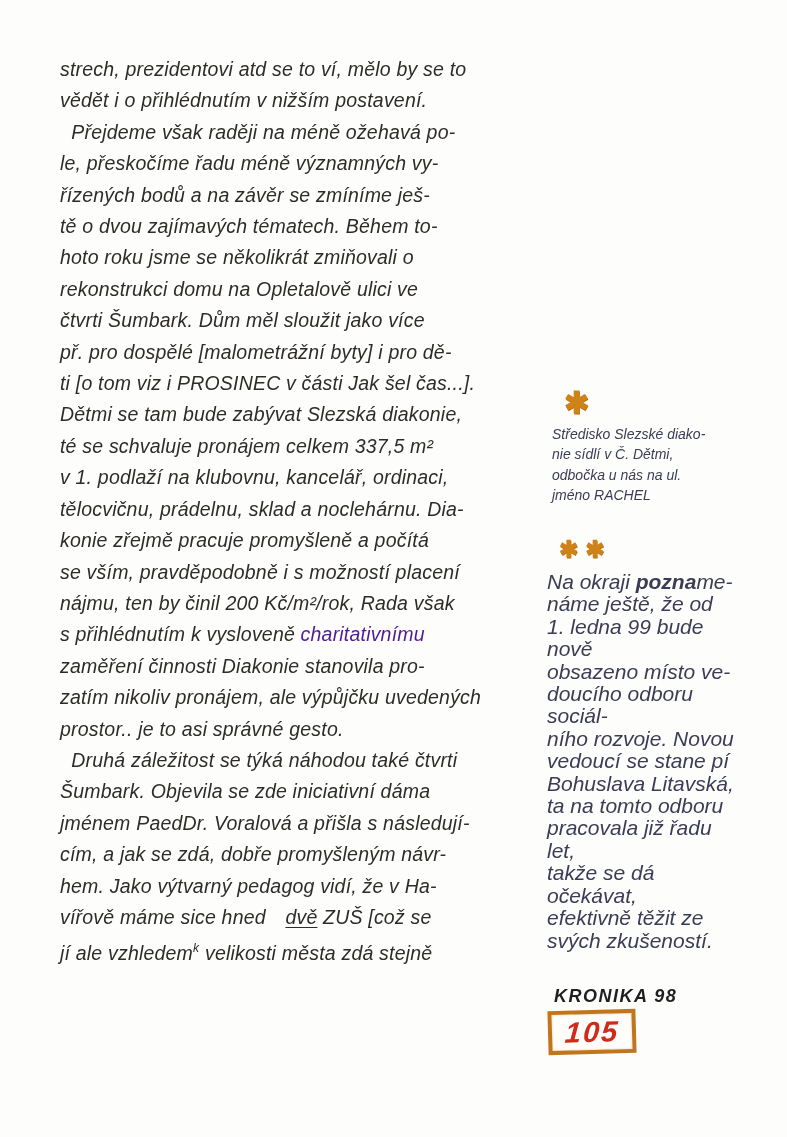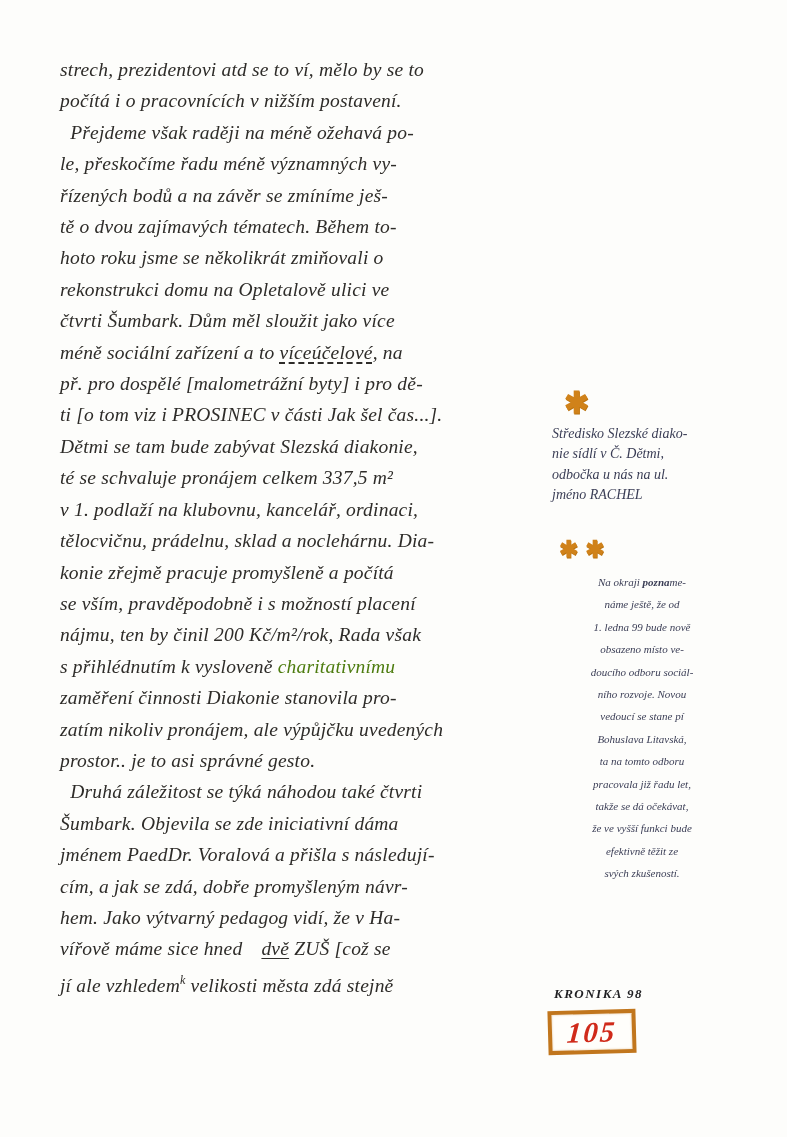--- a/index.html
+++ b/index.html
@@ -1,54 +1,54 @@
 <!DOCTYPE html>
 <html lang="cs"><head>
 <meta charset="utf-8">
 <style>
   html,body{margin:0;padding:0;background:#e8e8e8;}
   .page{
     position:relative;
     width:787px;height:1137px;
     background:#fdfdfb;
-    font-family:Liberation Serif, serif;
+    font-family:Liberation Sans, sans-serif;
     overflow:hidden;
     box-shadow:0 0 4px rgba(0,0,0,.15);
   }
   
   .main-text{
     position:absolute;left:60px;top:54px;width:492px;
     font-style:italic;
     font-size:19.5px;
     line-height:31.4px;
     color:#2e2c29;
     letter-spacing:.2px;
   }
   .tline{white-space:pre-wrap;}
-  .seg-blue{color:#4d7c0f;}
+  .seg-blue{color:#4c1d95;}
   .seg-u{text-decoration-line:underline;text-underline-offset:3px;margin-left:14px;}
   .seg-ud{text-decoration-line:underline;text-decoration-style:dashed;text-underline-offset:4px;}
   .seg-sup{vertical-align:super;font-size:.62em;}
   .seg-b{font-weight:bold;}
   
   .note{position:absolute;font-style:italic;color:#3a3d55;}
   .note-1{left:552px;top:388px;width:185px;}
   .note-2{left:547px;top:538px;width:190px;}
   .asterisk{
     color:#d0821a;font-style:normal;font-weight:bold;line-height:1;
     text-shadow:.5px .5px 0 #b9720f;
   }
   .note-1 .asterisk{font-size:30px;margin:0 0 4px 12px;height:32px;}
   .note-2 .asterisk{font-size:23px;letter-spacing:7px;margin:0 0 6px 12px;height:27px;}
   .note-lines{font-size:14px;line-height:20.3px;}
-  .note-2 .note-lines{font-size:11px;line-height:22.4px;text-align:center;}
+  .note-2 .note-lines{font-size:21px;line-height:22.4px;}
   
   .kronika{
     position:absolute;left:554px;top:986px;
-    font-style:italic;font-weight:bold;font-size:13px;
+    font-style:italic;font-weight:bold;font-size:18px;
     color:#1f1f22;letter-spacing:1.5px;
   }
   .pagebox{
     position:absolute;left:548px;top:1010px;
     width:80px;height:36px;
     border:4px solid #c1761d;
     background:#fffefb;
     transform:rotate(-1.6deg);
     display:flex;align-items:center;justify-content:center;
     box-shadow:inset 0 0 2px rgba(193,118,29,.5);
@@ -58,29 +58,28 @@
     letter-spacing:2px;transform:skewX(-6deg);
   }
 </style>
 </head>
 <body>
 
 <div class="page">
 
   <div class="main-text">
       <div class="tline"><span>strech, prezidentovi atd se to ví, mělo by se to</span></div>
-      <div class="tline"><span>počítá i o pracovnících v nižším postavení.</span></div>
+      <div class="tline"><span>vědět i o přihlédnutím v nižším postavení.</span></div>
       <div class="tline"><span>  Přejdeme však raději na méně ožehavá po-</span></div>
       <div class="tline"><span>le, přeskočíme řadu méně významných vy-</span></div>
       <div class="tline"><span>řízených bodů a na závěr se zmíníme ješ-</span></div>
       <div class="tline"><span>tě o dvou zajímavých tématech. Během to-</span></div>
       <div class="tline"><span>hoto roku jsme se několikrát zmiňovali o</span></div>
       <div class="tline"><span>rekonstrukci domu na Opletalově ulici ve</span></div>
       <div class="tline"><span>čtvrti Šumbark. Dům měl sloužit jako více</span></div>
-      <div class="tline"><span>méně sociální zařízení a to </span><span class="seg-ud">víceúčelové</span><span>, na</span></div>
       <div class="tline"><span>př. pro dospělé [malometrážní byty] i pro dě-</span></div>
       <div class="tline"><span>ti [o tom viz i PROSINEC v části Jak šel čas...].</span></div>
       <div class="tline"><span>Dětmi se tam bude zabývat Slezská diakonie,</span></div>
       <div class="tline"><span>té se schvaluje pronájem celkem 337,5 m²</span></div>
       <div class="tline"><span>v 1. podlaží na klubovnu, kancelář, ordinaci,</span></div>
       <div class="tline"><span>tělocvičnu, prádelnu, sklad a noclehárnu. Dia-</span></div>
       <div class="tline"><span>konie zřejmě pracuje promyšleně a počítá</span></div>
       <div class="tline"><span>se vším, pravděpodobně i s možností placení</span></div>
       <div class="tline"><span>nájmu, ten by činil 200 Kč/m²/rok, Rada však</span></div>
       <div class="tline"><span>s přihlédnutím k vysloveně </span><span class="seg-blue">charitativnímu</span></div>
@@ -113,21 +112,20 @@
         <div class="tline"><span>náme ještě, že od</span></div>
         <div class="tline"><span>1. ledna 99 bude nově</span></div>
         <div class="tline"><span>obsazeno místo ve-</span></div>
         <div class="tline"><span>doucího odboru sociál-</span></div>
         <div class="tline"><span>ního rozvoje. Novou</span></div>
         <div class="tline"><span>vedoucí se stane pí</span></div>
         <div class="tline"><span>Bohuslava Litavská,</span></div>
         <div class="tline"><span>ta na tomto odboru</span></div>
         <div class="tline"><span>pracovala již řadu let,</span></div>
         <div class="tline"><span>takže se dá očekávat,</span></div>
-        <div class="tline"><span>že ve vyšší funkci bude</span></div>
         <div class="tline"><span>efektivně těžit ze</span></div>
         <div class="tline"><span>svých zkušeností.</span></div>
       </div>
   </div>
 
   <div class="kronika">KRONIKA 98</div>
 
   <div class="pagebox">
     <span class="pagenum">105</span>
   </div>

